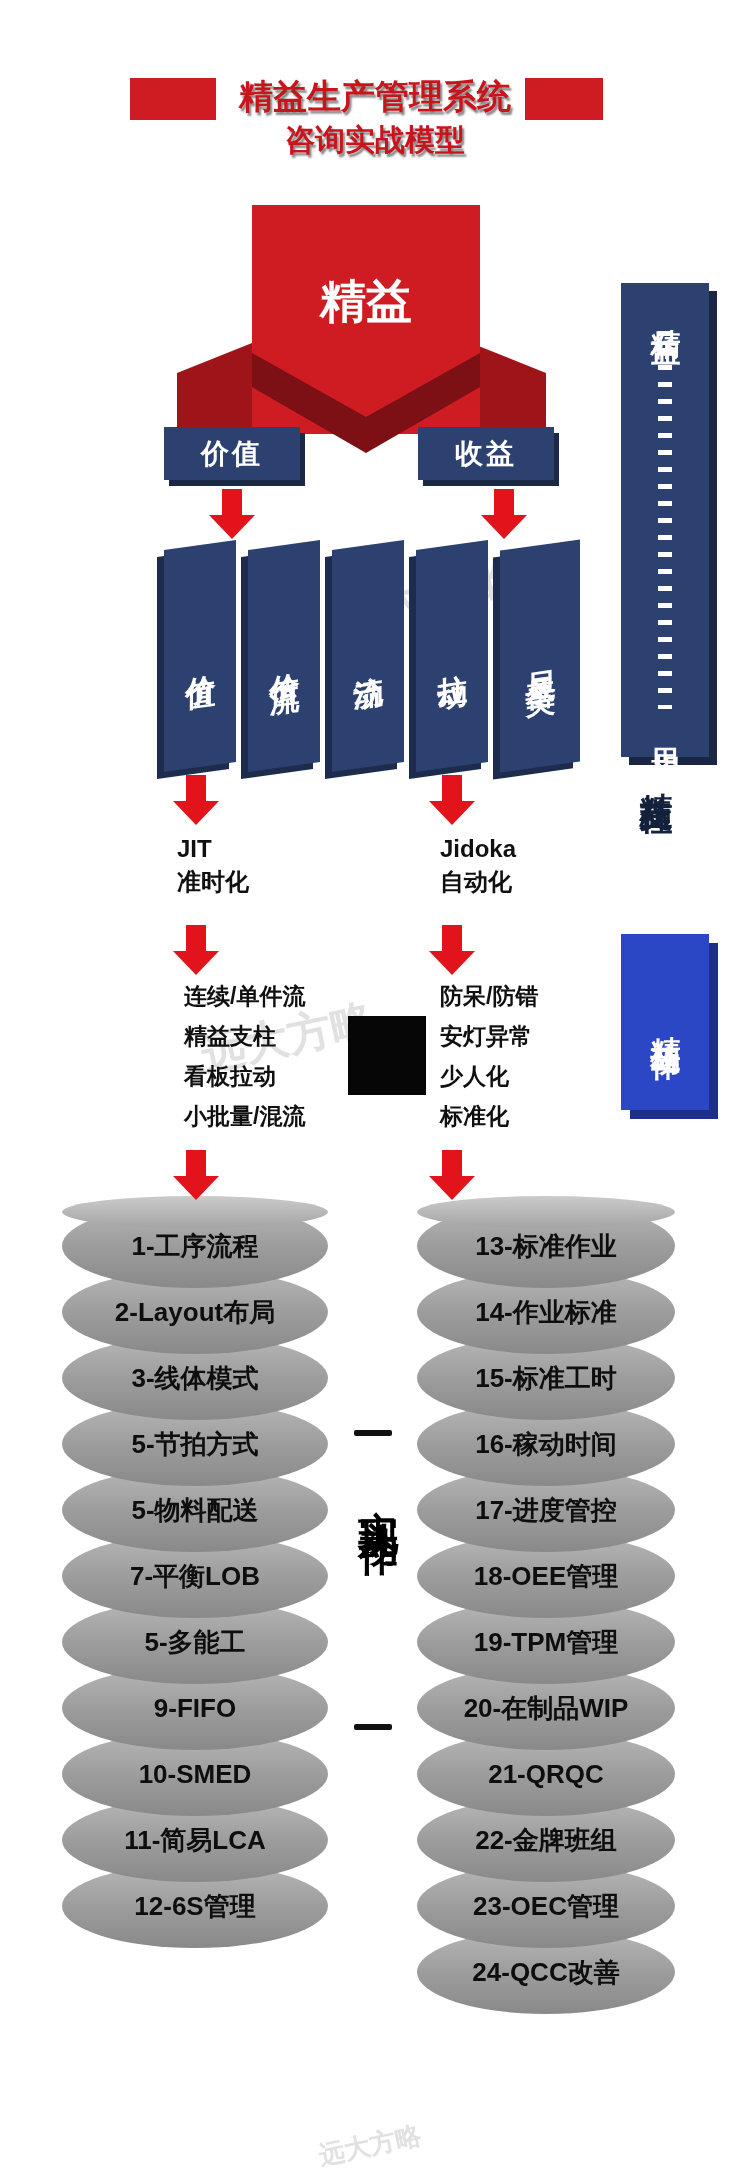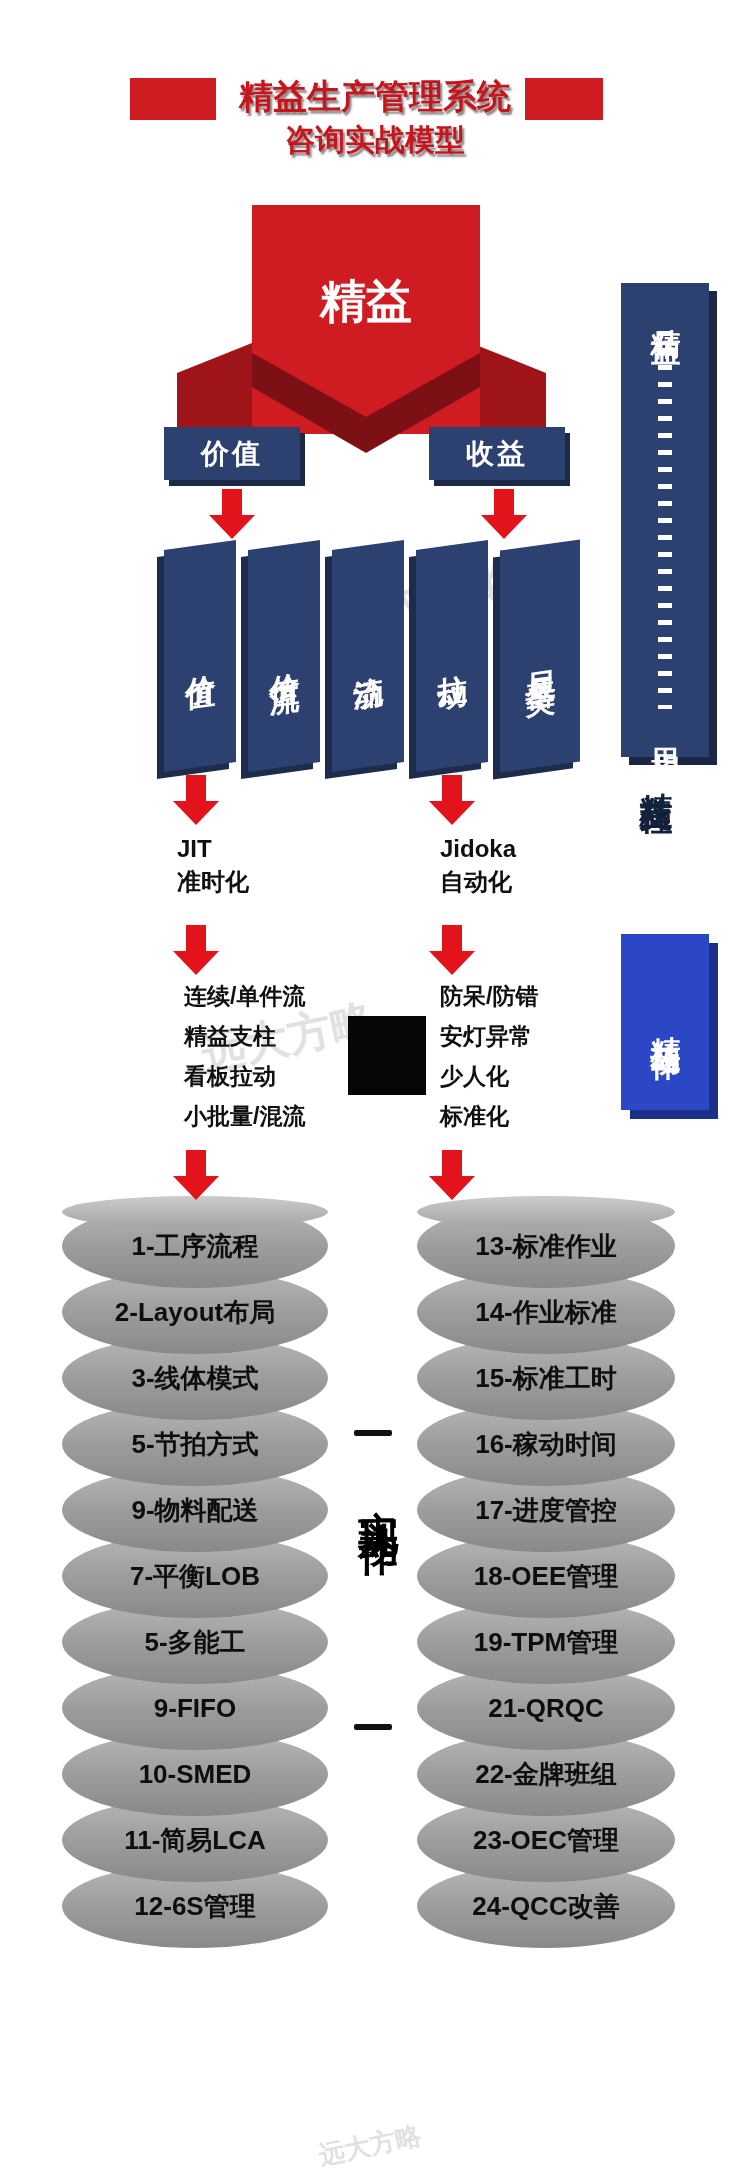--- a/index.html
+++ b/index.html
@@ -21,21 +21,21 @@
 
   
   #banner { position:absolute; left:177px; top:205px; z-index:1; }
   #banner text { font-family:"Liberation Sans", sans-serif; font-weight:bold; font-size:46px; fill:#ffffff; }
 
   
   .pbox { position:absolute; top:427px; width:136px; height:53px; background:#2d4170; color:#fff;
           font-size:28px; font-weight:bold; display:flex; align-items:center; justify-content:center;
           box-shadow:5px 6px 0 #1b2947; z-index:2; letter-spacing:3px; }
   #pbox-left { left:164px; }
-  #pbox-right { left:429px; }
+  #pbox-right { left:418px; }
 
   
   .arrow { position:absolute; width:46px; z-index:2; }
   .arrow .shaft { width:20px; height:26px; background:#e2131b; margin:0 auto; }
   .arrow .head { width:0; height:0; border-left:23px solid transparent; border-right:23px solid transparent;
                  border-top:24px solid #e2131b; }
 
   
   .pillar { position:absolute; top:545px; width:72px; height:222px; background:#2d4170;
             transform:skewY(-8deg); box-shadow:-7px 6px 0 #1d2b4c;
@@ -203,38 +203,39 @@
       <div class="shaft"></div>
       <div class="head"></div>
     </div>
 
   <div class="stack" id="stack-left">
     <div class="stack-top"></div>
     <div class="disk" style="z-index:40;">1-工序流程</div>
     <div class="disk" style="z-index:39;">2-Layout布局</div>
     <div class="disk" style="z-index:38;">3-线体模式</div>
     <div class="disk" style="z-index:36;">5-节拍方式</div>
-    <div class="disk" style="z-index:35;">9-物料配送</div>
+    <div class="disk" style="z-index:35;">5-物料配送</div>
     <div class="disk" style="z-index:34;">7-平衡LOB</div>
     <div class="disk" style="z-index:33;">5-多能工</div>
     <div class="disk" style="z-index:32;">9-FIFO</div>
     <div class="disk" style="z-index:31;">10-SMED</div>
     <div class="disk" style="z-index:30;text-align:right;">11-简易LCA</div>
     <div class="disk" style="z-index:29;">12-6S管理</div>
   </div>
 
   <div class="stack" id="stack-right">
     <div class="stack-top"></div>
     <div class="disk" style="z-index:40;">13-标准作业</div>
     <div class="disk" style="z-index:39;text-align:right;">14-作业标准</div>
     <div class="disk" style="z-index:38;">15-标准工时</div>
     <div class="disk" style="z-index:37;">16-稼动时间</div>
     <div class="disk" style="z-index:36;">17-进度管控</div>
     <div class="disk" style="z-index:35;">18-OEE管理</div>
     <div class="disk" style="z-index:34;">19-TPM管理</div>
+    <div class="disk" style="z-index:33;">20-在制品WIP</div>
     <div class="disk" style="z-index:32;text-align:right;">21-QRQC</div>
     <div class="disk" style="z-index:31;">22-金牌班组</div>
     <div class="disk" style="z-index:30;">23-OEC管理</div>
     <div class="disk" style="z-index:29;">24-QCC改善</div>
   </div>
 
   <div class="hbar" id="hbar-top"></div>
   <div id="implement">实现动作</div>
   <div class="hbar" id="hbar-bottom"></div>
 

